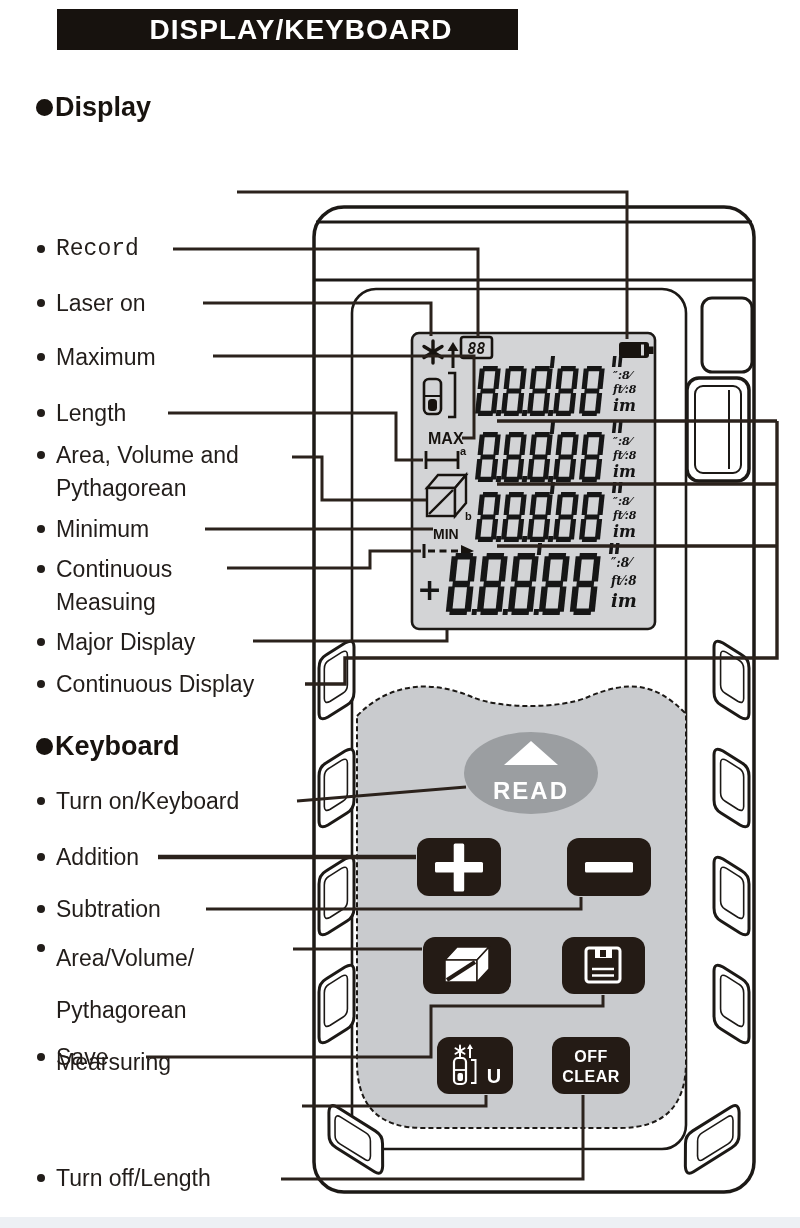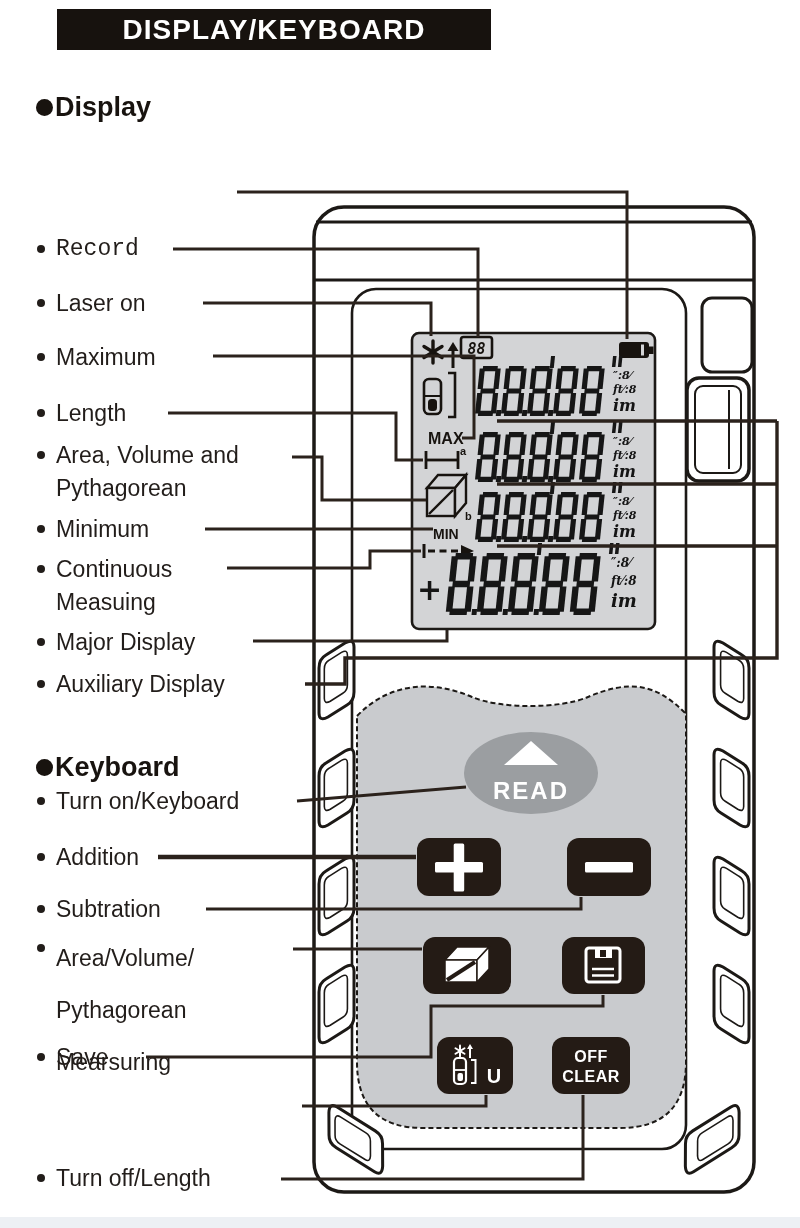--- a/index.html
+++ b/index.html
@@ -1,20 +1,20 @@
 <!DOCTYPE html>
 <html><head>
 <meta charset="utf-8">
 <style>
   html,body{margin:0;padding:0;background:#fff;}
   .page{position:relative;width:800px;height:1228px;background:#ffffff;overflow:hidden;
         font-family:"Liberation Sans",sans-serif;color:#221d1a;}
   .header-bar{position:absolute;left:57px;top:9px;width:434px;height:41px;background:#17120e;
         color:#fff;display:flex;align-items:center;justify-content:center;
-        font-weight:bold;font-size:28px;letter-spacing:1px;}
+        font-weight:bold;font-size:28px;letter-spacing:1px;padding-left:27px;}
   .section-heading{position:absolute;left:36px;display:flex;align-items:center;gap:2px;
         font-size:27px;font-weight:bold;color:#18130f;}
   .sec-dot{width:17px;height:17px;border-radius:50%;background:#18130f;flex:0 0 auto;}
   .callout-label{position:absolute;left:56px;font-size:23px;line-height:33px;
         white-space:pre-line;color:#221d1a;}
   .callout-label .bullet{position:absolute;left:-19px;top:12px;width:8px;height:8px;
         border-radius:50%;background:#221d1a;}
   .footer-strip{position:absolute;left:0;bottom:0;width:800px;height:11px;background:#edf0f4;}
   svg.device{position:absolute;left:0;top:0;}
   
@@ -46,23 +46,23 @@
   <div class="callout-label" style="top:233px;font-family:Liberation Mono, monospace;"><span class="bullet"></span><span>Record</span></div>
   <div class="callout-label" style="top:287px;"><span class="bullet"></span><span>Laser on</span></div>
   <div class="callout-label" style="top:341px;"><span class="bullet"></span><span>Maximum</span></div>
   <div class="callout-label" style="top:397px;"><span class="bullet"></span><span>Length</span></div>
   <div class="callout-label" style="top:439px;"><span class="bullet"></span><span>Area, Volume and
 Pythagorean</span></div>
   <div class="callout-label" style="top:513px;"><span class="bullet"></span><span>Minimum</span></div>
   <div class="callout-label" style="top:553px;"><span class="bullet"></span><span>Continuous
 Measuing</span></div>
   <div class="callout-label" style="top:626px;"><span class="bullet"></span><span>Major Display</span></div>
-  <div class="callout-label" style="top:668px;"><span class="bullet"></span><span>Auxiliary Display</span></div>
-
-  <div class="section-heading" style="top:731px;margin-top:21px;">
+  <div class="callout-label" style="top:668px;"><span class="bullet"></span><span>Continuous Display</span></div>
+
+  <div class="section-heading" style="top:731px;">
     <span class="sec-dot"></span>
     <span>Keyboard</span>
   </div>
 
   <div class="callout-label" style="top:785px;"><span class="bullet"></span><span>Turn on/Keyboard</span></div>
   <div class="callout-label" style="top:841px;"><span class="bullet"></span><span>Addition</span></div>
   <div class="callout-label" style="top:893px;"><span class="bullet"></span><span>Subtration</span></div>
   <div class="callout-label" style="top:932px;line-height:52px;"><span class="bullet"></span><span>Area/Volume/
 Pythagorean
 Mearsuring</span></div>

